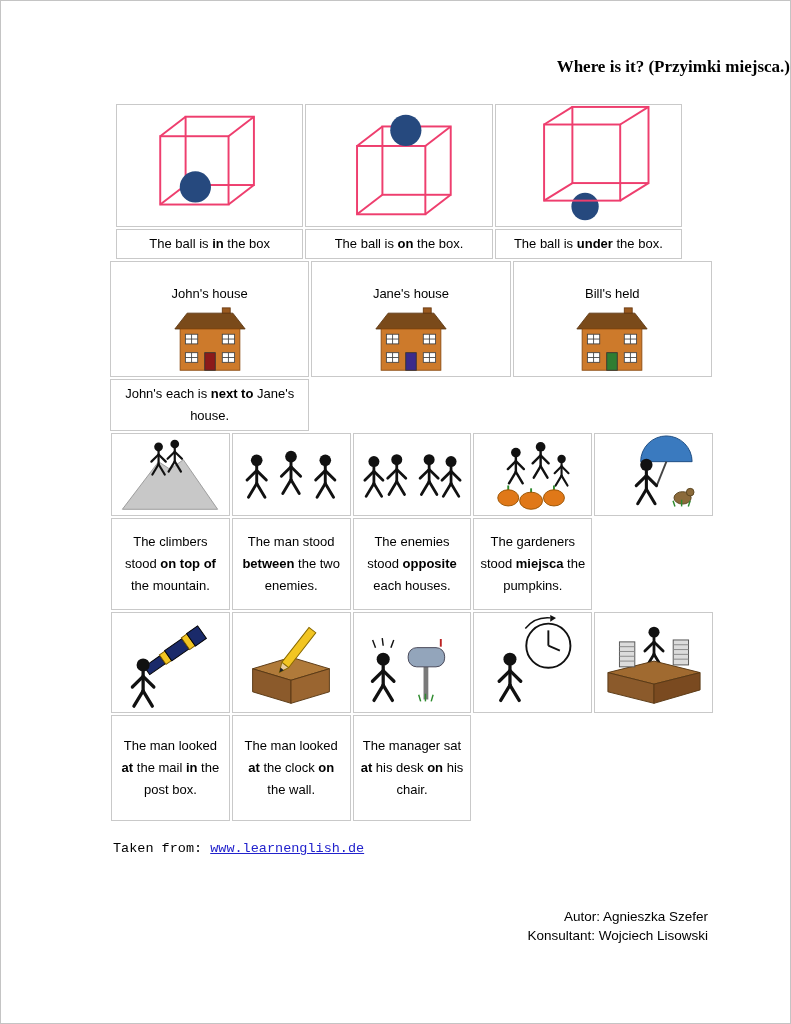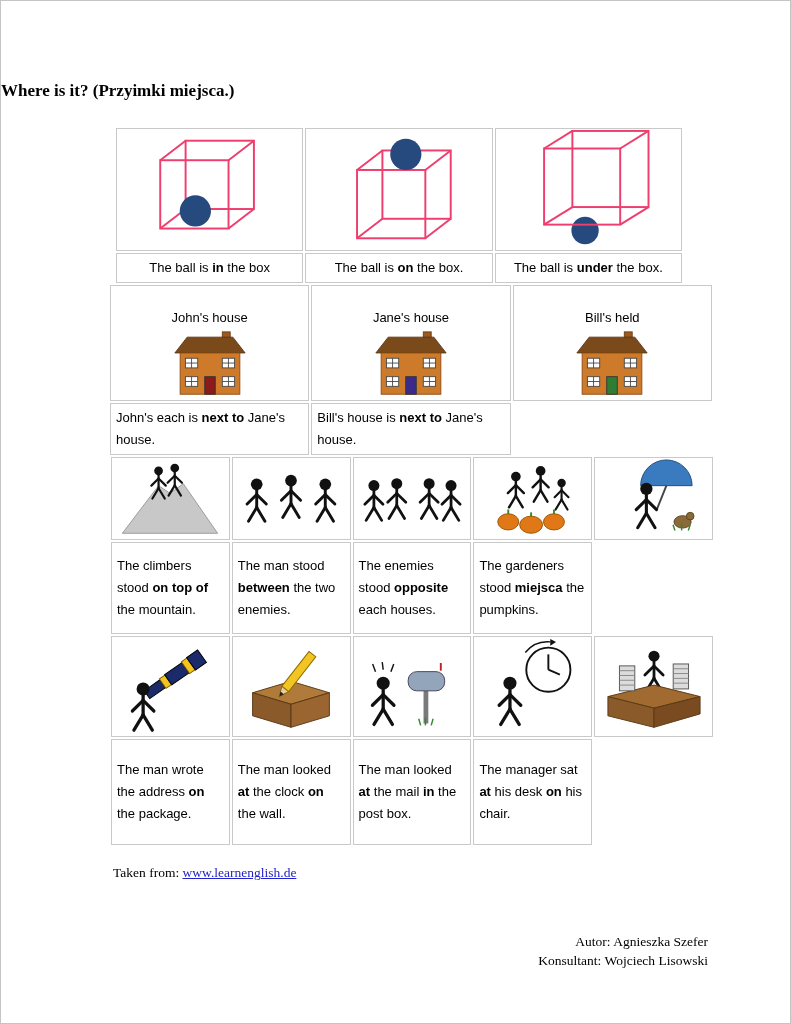--- a/index.html
+++ b/index.html
@@ -1,37 +1,37 @@
 <!DOCTYPE html>
 <html style="--c-cube: #ee3e6e; --c-ball: #26497e; --c-wall: #cd7a2b; --c-roof: #7a4a1a; --c-door_john: #8b1a1a; --c-door_jane: #3a2b8b; --c-door_bill: #2f7d32; --c-mountain: #c8c8c8; --c-pumpkin: #e07818; --c-umbrella: #3a7abf; --c-pencil: #f2c522; --c-mailbox: #93a5bb; --c-grass: #2e8b2e; --c-link: #2222cc;"><head>
 <meta charset="utf-8">
 <style>
   *{box-sizing:border-box;margin:0;padding:0}
   html,body{background:#fff}
   .page{width:791px;height:1024px;background:#fff;border:1px solid #c4c4c4;
         font-family:"Liberation Sans",sans-serif;color:#000;overflow:hidden;position:relative}
   .title{font-family:"Liberation Serif",serif;font-size:17px;font-weight:bold;
-         text-align:left;padding-top:80px}
+         text-align:right;padding-top:56px}
   .tbl{display:grid;gap:2px}
   .cell{border:1px solid #c9c9c9;display:flex;align-items:center;justify-content:center;background:#fff}
-  .cap-cell{font-size:13px;line-height:1.7;padding:3px 5px}
+  .cap-cell{font-size:13px;line-height:1.7;text-align:center;padding:3px 5px}
   .t1{width:566px;margin:27px 0 0 115px;grid-template-columns:repeat(3,1fr)}
   .t1 .img-cell{height:123px}
   .t2{width:602px;margin:2px 0 0 109px;grid-template-columns:repeat(3,1fr)}
   .house-cell{flex-direction:column;justify-content:center;padding:24px 0 4px;height:116px}
   .house-label{font-size:13px;margin-bottom:6px}
   .t2 .cap-cell{min-height:46px}
   .t3,.t4{width:602px;margin:2px 0 0 110px;grid-template-columns:repeat(5,1fr)}
   .t3 .img-cell{height:83px}
   .t3 .cap-cell{min-height:92px}
   .t4 .img-cell{height:101px}
   .t4 .cap-cell{min-height:106px}
-  .source{font-family:Liberation Serif, serif;font-size:13.5px;margin:20px 0 16px 112px}
+  .source{font-family:Liberation Mono, monospace;font-size:13.5px;margin:20px 0 16px 112px}
   .source a{color:var(--c-link,#2222cc);text-decoration:underline;cursor:pointer}
-  .credits{font-family:Liberation Serif, serif;font-size:13.5px;text-align:right;
+  .credits{font-family:Liberation Sans, sans-serif;font-size:13.5px;text-align:right;
            margin:52px 82px 0 0;line-height:1.35}
 </style>
 </head>
 <body>
 
 <svg width="0" height="0" style="position:absolute" aria-hidden="true">
   <defs>
     <g id="stickman">
       <circle cx="0" cy="-13" r="3.4" fill="#111"></circle>
       <g stroke="#111" stroke-width="1.7" fill="none" stroke-linecap="round">
@@ -171,23 +171,20 @@
           <line x1="22" y1="36.5" x2="36" y2="36.5"></line>
             <line x1="64" y1="36.5" x2="78" y2="36.5"></line>
           <line x1="22" y1="57.5" x2="36" y2="57.5"></line>
             <line x1="64" y1="57.5" x2="78" y2="57.5"></line>
         </g>
         <rect x="44" y="52" width="12" height="20" style="fill:var(--c-door_bill)" stroke="#333"></rect>
       </svg>
     </div>
     <div class="cell cap-cell">
         <span><span>John's each is </span><b>next to</b><span> Jane's house.</span></span>
-      </div>
-    <div class="cell cap-cell">
-        <span><span>Bill's house is </span><b>next to</b><span> Jane's house.</span></span>
       </div>
   </div>
 
   <div class="tbl t3">
     <div class="cell img-cell">
       <svg viewBox="0 0 116 84" width="112" height="80">
         <polygon points="8,78 46,28 58,36 72,26 108,78" style="fill:var(--c-mountain)" stroke="#9a9a9a"></polygon>
         <use href="#stickman" transform="translate(46,30) scale(1.35)"></use>
         <use href="#stickman" transform="translate(63,27) scale(1.35)"></use>
       </svg>
@@ -323,27 +320,24 @@
           <g stroke="#888">
               <line x1="78" y1="31" x2="94" y2="31"></line>
               <line x1="78" y1="36" x2="94" y2="36"></line>
               <line x1="78" y1="41" x2="94" y2="41"></line>
               <line x1="78" y1="46" x2="94" y2="46"></line>
             </g>
         </g>
       </svg>
     </div>
     <div class="cell cap-cell">
-        <span><span>The man wrote the address </span><b>on</b><span> the package.</span></span>
+        <span><span>The man looked </span><b>at</b><span> the mail </span><b>in</b><span> the post box.</span></span>
       </div>
     <div class="cell cap-cell">
         <span><span>The man looked </span><b>at</b><span> the clock </span><b>on</b><span> the wall.</span></span>
-      </div>
-    <div class="cell cap-cell">
-        <span><span>The man looked </span><b>at</b><span> the mail </span><b>in</b><span> the post box.</span></span>
       </div>
     <div class="cell cap-cell">
         <span><span>The manager sat </span><b>at</b><span> his desk </span><b>on</b><span> his chair.</span></span>
       </div>
   </div>
 
   <p class="source"><span>Taken from: </span><a href="#">www.learnenglish.de</a></p>
 
   <div class="credits">
     <div>Autor: Agnieszka Szefer</div>

